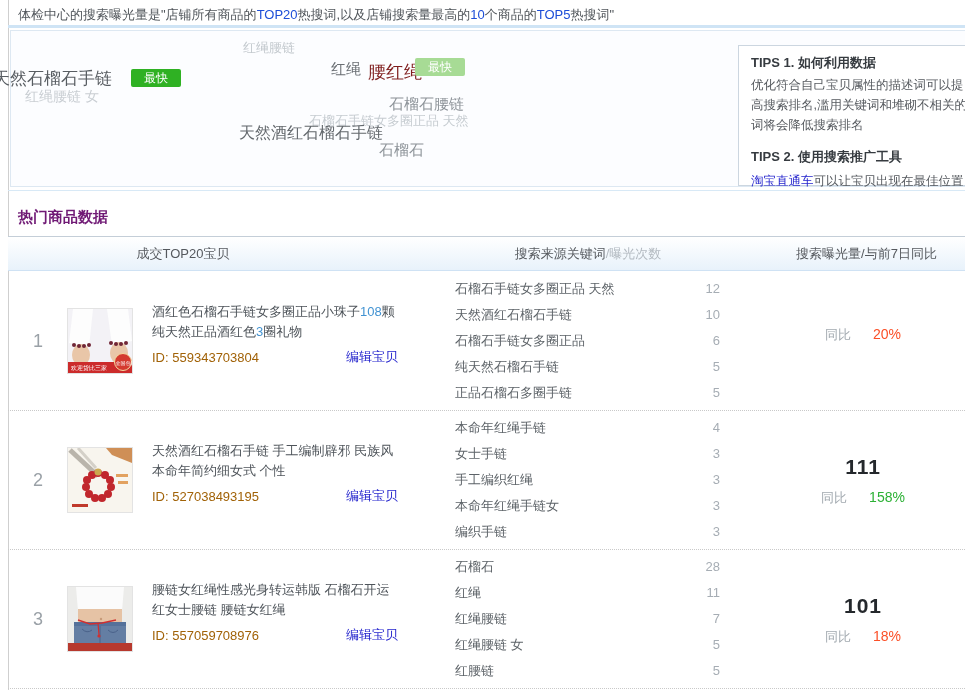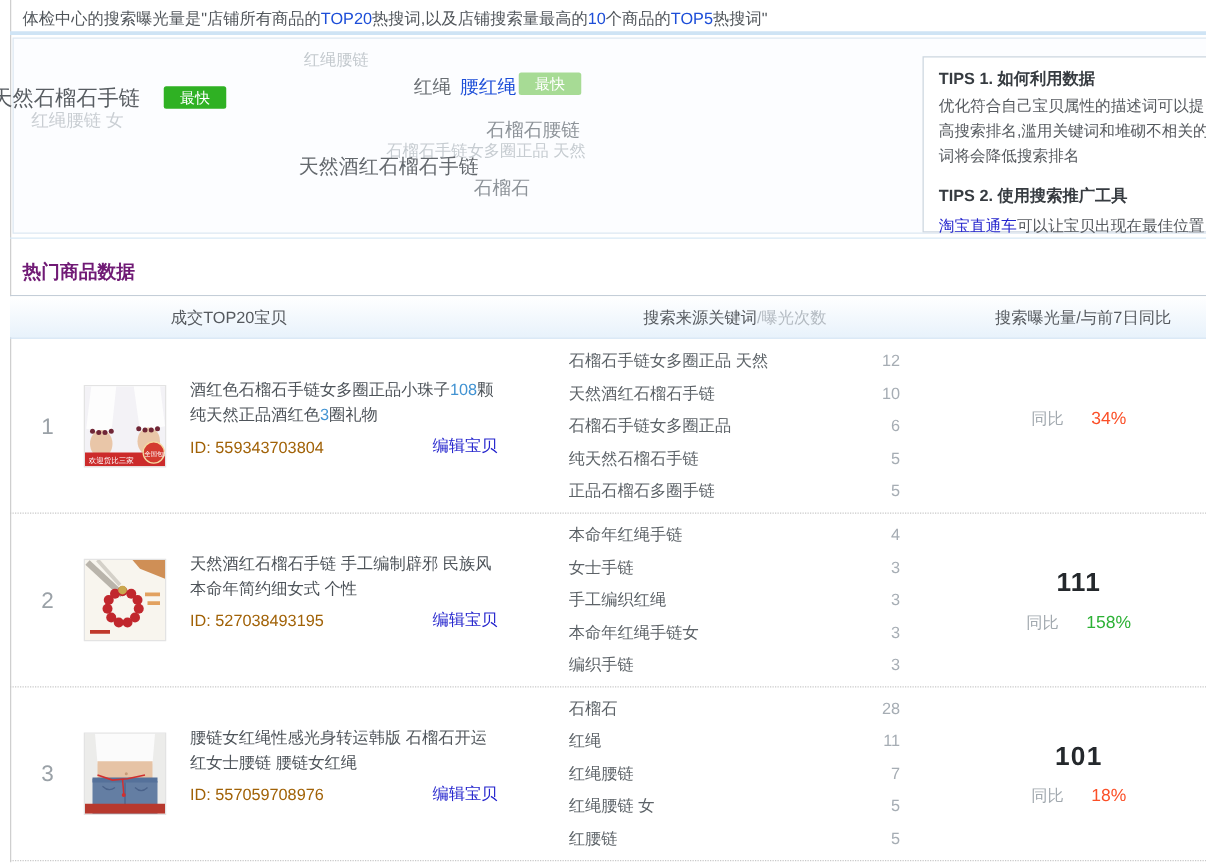--- a/index.html
+++ b/index.html
@@ -10,21 +10,21 @@
   .leftrule{position:absolute;left:8px;top:0;width:1px;height:690px;background:#cfcfcf;}
   .intro{position:absolute;left:18px;top:6px;font-size:13px;color:#51565b;white-space:nowrap;}
   .intro .blue{color:#1d4ed8;}
   .band{position:absolute;left:8px;top:25px;width:957px;height:3px;background:#cfe4f5;}
 
   
   .cloud{position:absolute;left:10px;top:30px;width:957px;height:155px;border:1px solid #dde8f2;background:#fcfdff;}
   .wc{position:absolute;white-space:nowrap;}
   .wc0{left:232px;top:8px;font-size:13px;color:#c3c9ce;}
   .wc1{left:320px;top:29px;font-size:15px;color:#696e73;}
-  .wc2{left:357px;top:29px;font-size:15px;color:#1d4ed8;}
+  .wc2{left:357px;top:29px;font-size:18px;color:#7f1d1d;}
   .badge{position:absolute;height:18px;line-height:18px;padding:0 13px;border-radius:2px;color:#fff;font-size:12px;}
   .badge-light{left:404px;top:27px;background:#a7db95;}
   .wc4{left:-18px;top:36px;font-size:17px;color:#585d62;}
   .badge-green{left:120px;top:38px;background:#2fb123;}
   .wc6{left:14px;top:57px;font-size:14px;color:#c9ced3;}
   .wc7{left:378px;top:64px;font-size:15px;color:#8d9399;}
   .wc8{left:298px;top:81px;font-size:13px;color:#c6ccd1;}
   .wc9{left:228px;top:92px;font-size:16px;color:#63686d;}
   .wc10{left:368px;top:110px;font-size:15px;color:#8d9399;}
 
@@ -165,21 +165,21 @@
           <span class="kwc">5</span>
         </div>
       <div class="kwrow">
           <span class="kw">正品石榴石多圈手链</span>
           <span class="kwc">5</span>
         </div>
     </div>
     <div class="psum">
       <div class="yoy">
           <span class="yl">同比</span>
-          <span class="yv up">34%</span>
+          <span class="yv up">20%</span>
         </div>
     </div>
   </div>
 
   <div class="trow">
     <div class="rank">2</div>
     <div class="pimg">
       <svg width="64" height="64" viewBox="0 0 64 64">
         <rect width="64" height="64" fill="#f8f5ee"></rect>
         <polygon points="38,0 64,0 64,15 44,7" fill="#cf8f56"></polygon>

